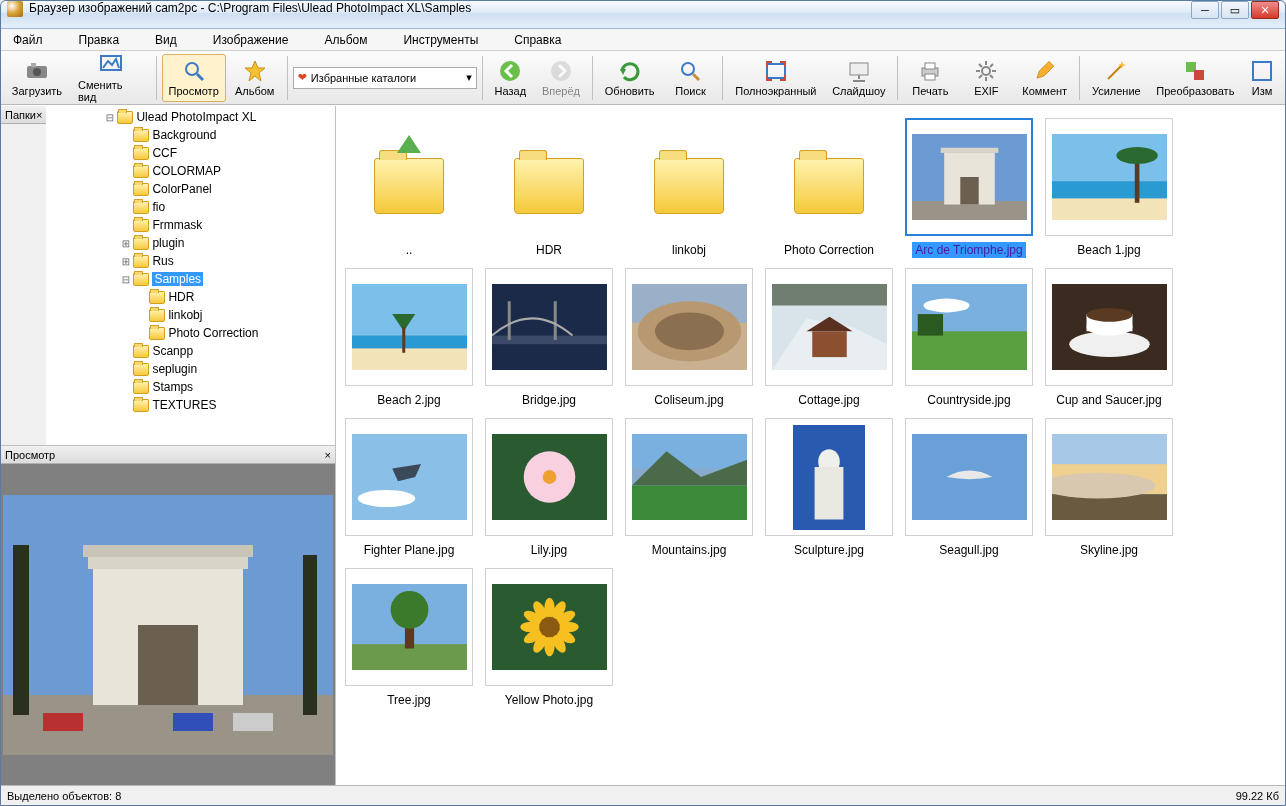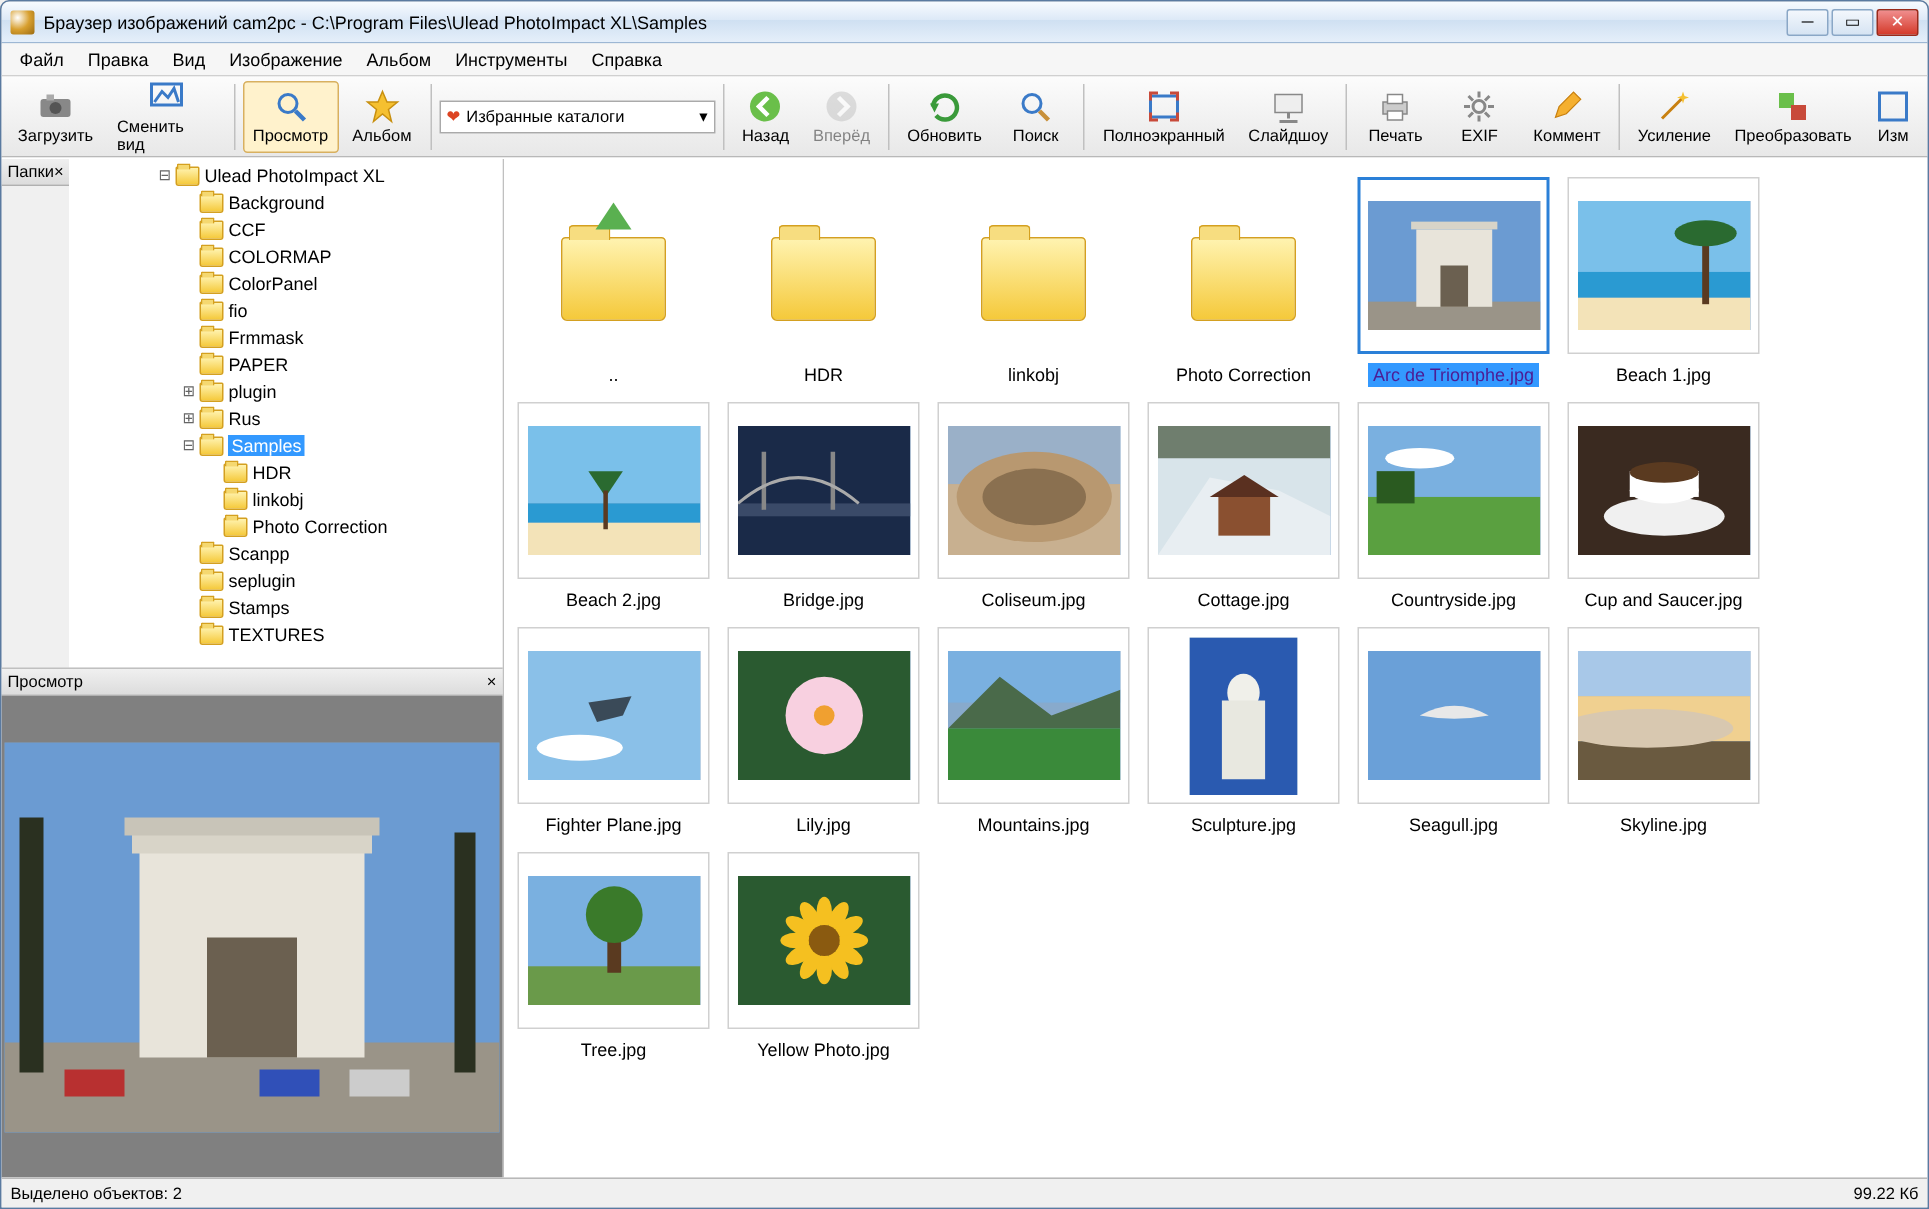--- a/index.html
+++ b/index.html
@@ -14,21 +14,21 @@
   flex-direction: column;
   border: 1px solid #5a7aa0;
   border-radius: 6px 6px 0 0;
 }
 
 
 .titlebar {
   height: 28px;
   background: linear-gradient(#f7fbff, #dde9f7 45%, #cfe0f2 46%, #e5effa);
   display: flex;
-  align-items: center;
+  align-items: flex-start;
   padding: 0 6px;
   border-bottom: 1px solid #9db7d4;
   border-radius: 6px 6px 0 0;
 }
 .titlebar .app-icon {
   width: 16px; height: 16px;
   background: radial-gradient(circle at 30% 30%, #fff, #d8a030, #9a6a10);
   border-radius: 2px;
   margin-right: 6px;
 }
@@ -45,20 +45,21 @@
 .win-btn.close { background: linear-gradient(#f08e8e, #d43a2a); border-color: #9a2a1a; color: #fff; }
 
 
 .menubar {
   height: 22px;
   background: #f6f6f6;
   display: flex;
   align-items: center;
   padding: 0 4px;
   border-bottom: 1px solid #d0d0d0;
+  gap: 20px;
 }
 .menu-item { padding: 3px 8px; cursor: pointer; }
 
 
 .toolbar {
   height: 54px;
   background: linear-gradient(#fcfcfc, #e8e8e8);
   border-bottom: 1px solid #b8b8b8;
   display: flex;
   align-items: center;
@@ -424,26 +425,20 @@
             <span class="tree-indent" style="width: 74px;"></span>
             <span class="tree-glyph"></span>
             <span class="folder-ico"></span>
             <span class="label">fio</span>
           </div>
           <div class="tree-row">
             <span class="tree-indent" style="width: 74px;"></span>
             <span class="tree-glyph"></span>
             <span class="folder-ico"></span>
             <span class="label">Frmmask</span>
-          </div>
-          <div class="tree-row">
-            <span class="tree-indent" style="width: 74px;"></span>
-            <span class="tree-glyph"></span>
-            <span class="folder-ico"></span>
-            <span class="label">PAPER</span>
           </div>
           <div class="tree-row">
             <span class="tree-indent" style="width: 74px;"></span>
             <span class="tree-glyph">⊞</span>
             <span class="folder-ico"></span>
             <span class="label">plugin</span>
           </div>
           <div class="tree-row">
             <span class="tree-indent" style="width: 74px;"></span>
             <span class="tree-glyph">⊞</span>
@@ -768,16 +763,16 @@
               </svg>
             </div>
           </div>
           <div class="thumb-label">Yellow Photo.jpg</div>
         </div>
       </div>
   </div>
 </div>
 
 <div class="statusbar">
-  <span>Выделено объектов: 2</span>
+  <span>Выделено объектов: 8</span>
   <span class="spacer"></span>
   <span>99.22 Кб</span>
 </div>
 
 </body></html>

